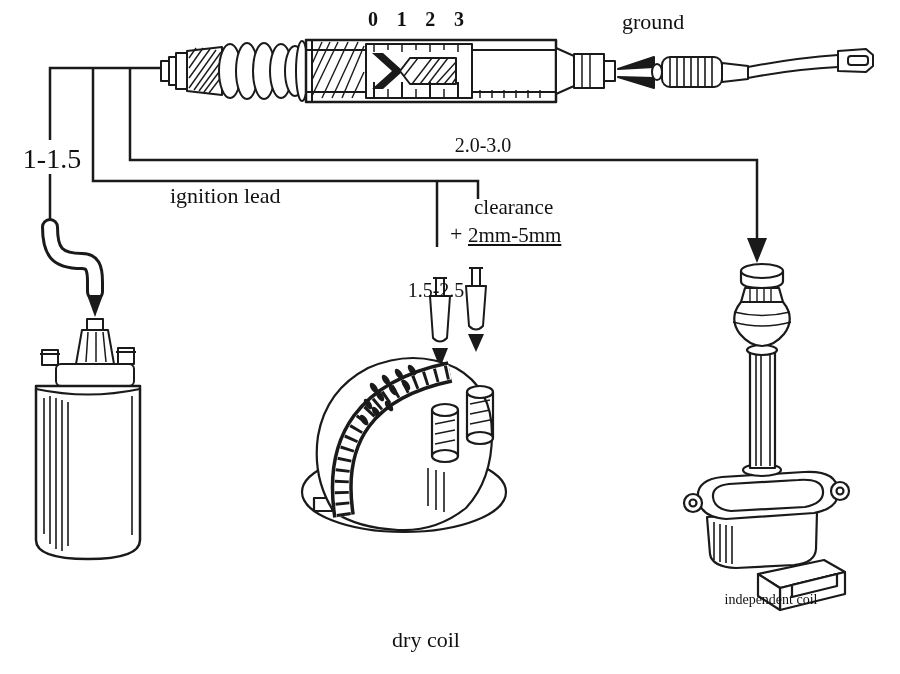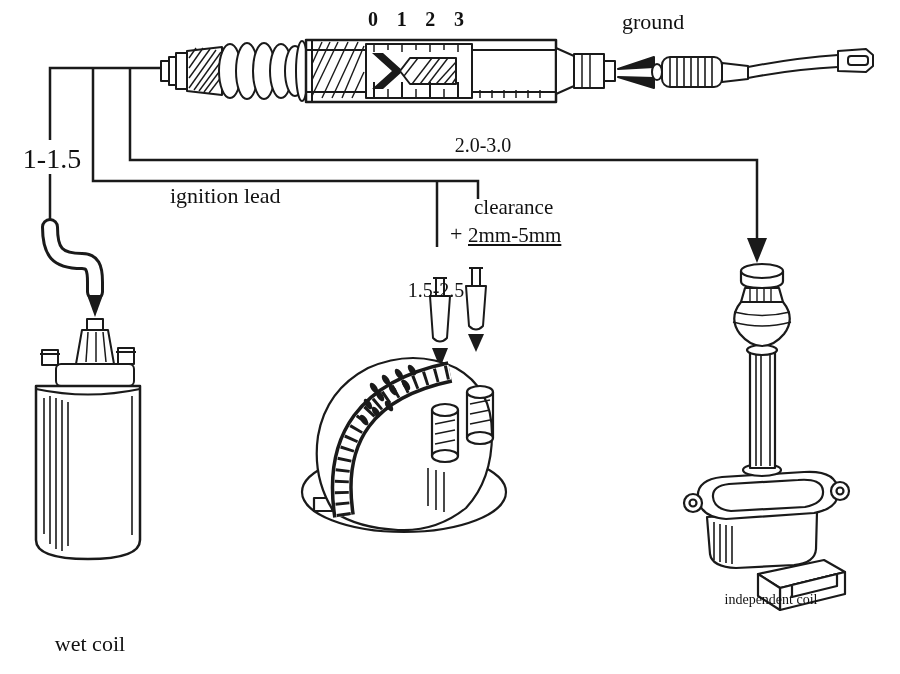--- a/index.html
+++ b/index.html
@@ -321,18 +321,18 @@
 <div class="label center" style="left:445px; top:134px; width:76px; font-size:20px;">2.0-3.0</div>
 
 <div class="label center" style="left:398px; top:248px; width:76px; font-size:20px;margin-top:31px;">1.5-2.5</div>
 
 <div class="label" style="left:450px; top:222px; font-size:22px;">+</div>
 
 <div class="label" style="left:474px; top:196px; font-size:21px;">clearance</div>
 
 <div class="label" style="left:468px; top:224px; font-size:21px;text-decoration:underline;">2mm-5mm</div>
 
-<div class="label center" style="left:34px; top:632px; width:112px; font-size:22px;">wet coil</div>
-
+
+<div class="label center" style="left:366px; top:628px; width:120px; font-size:22px;">dry coil</div>
 
 <div class="label center" style="left:666px; top:592px; width:210px; font-size:14px;">independent coil</div>
 
 </div>
 
 </body></html>

